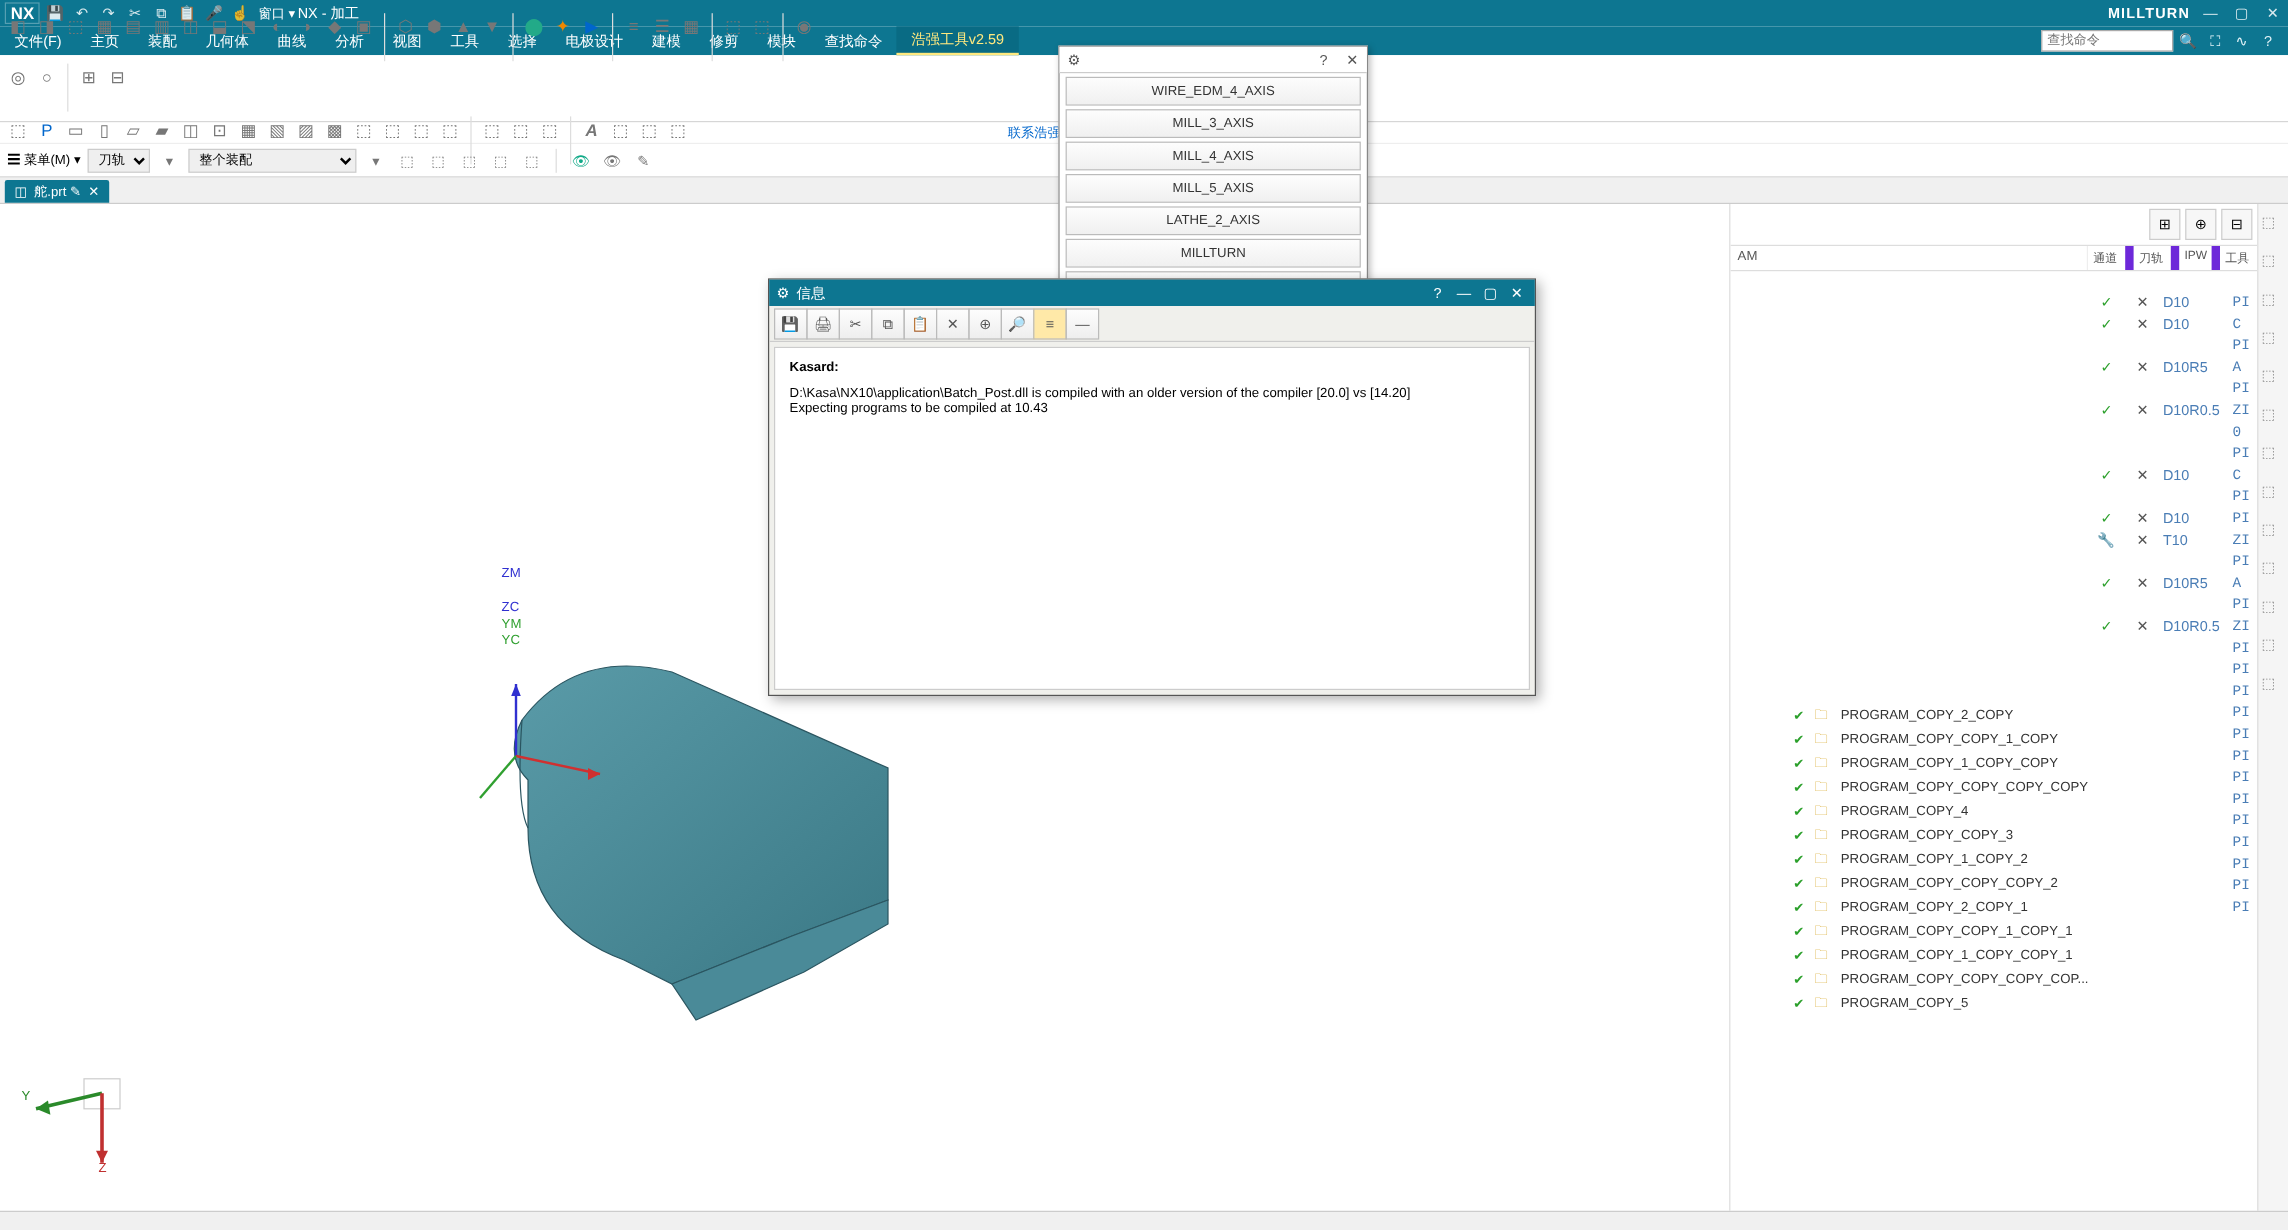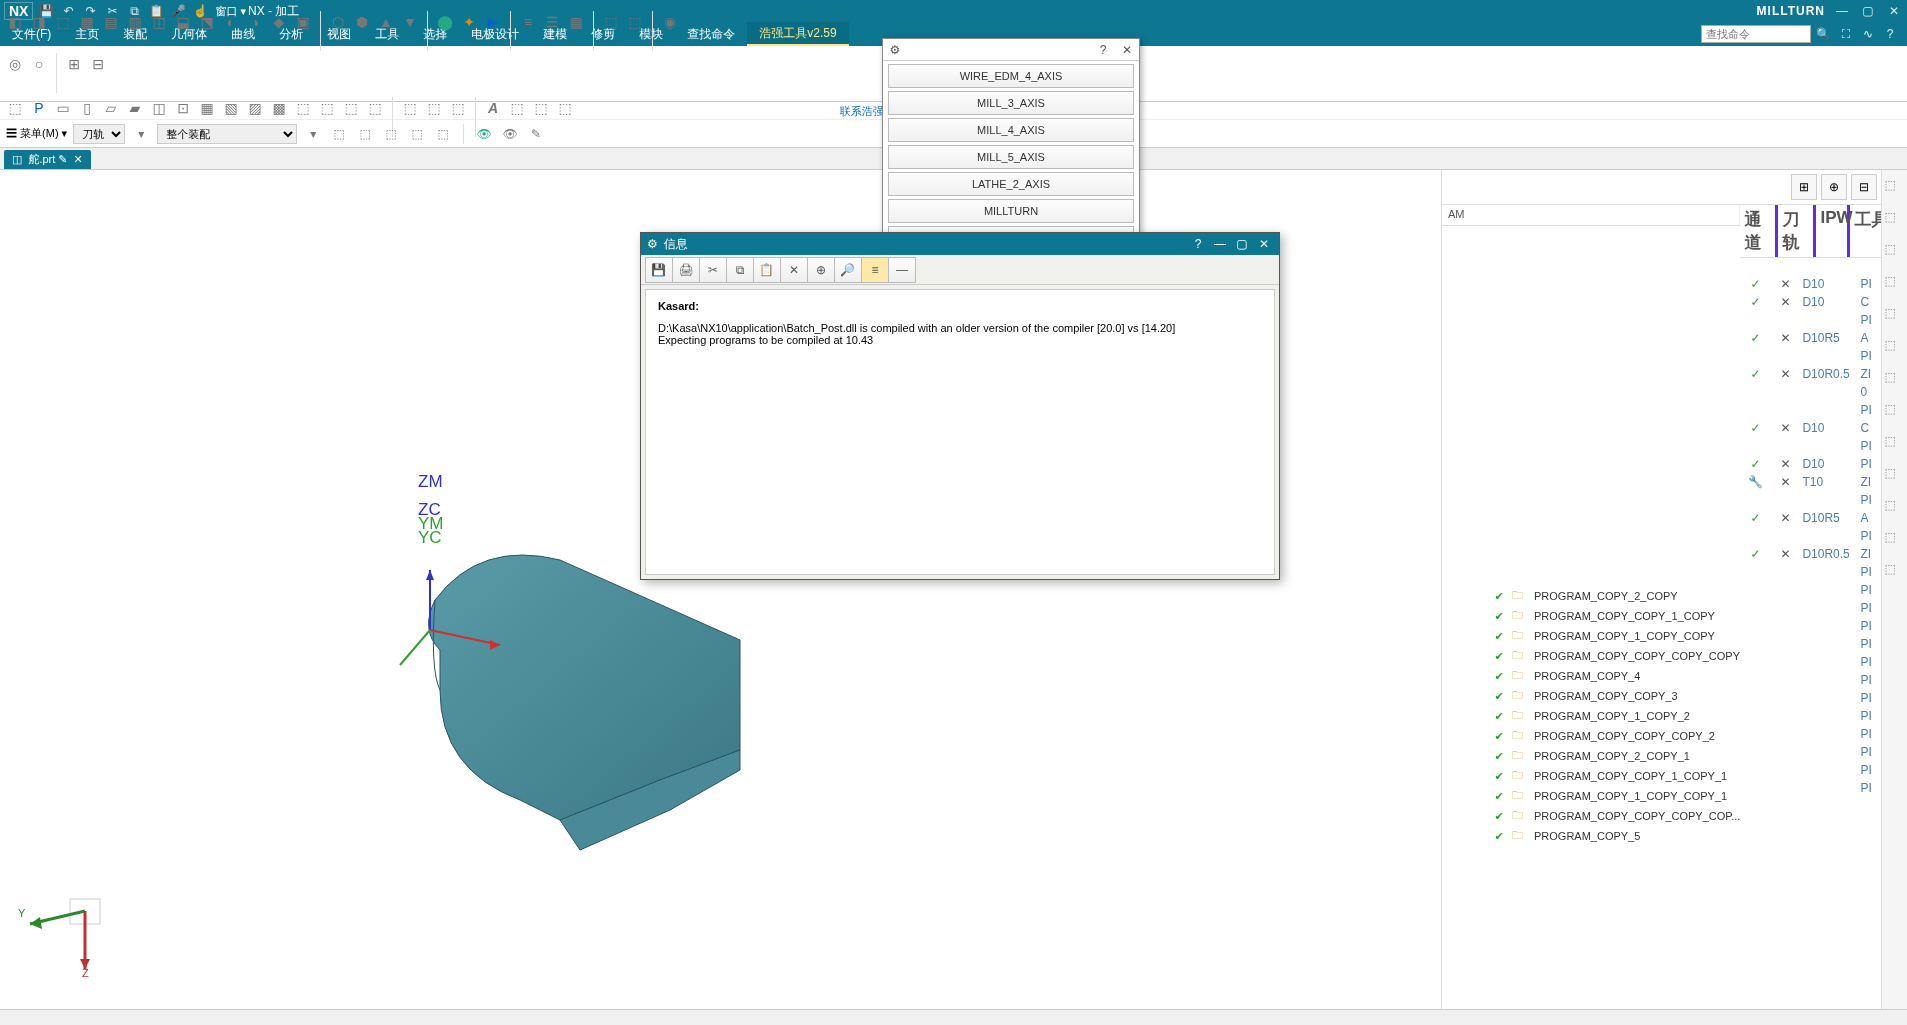--- a/index.html
+++ b/index.html
@@ -31,39 +31,39 @@
 .selectionbar select { height:20px; font-size:11px; border:1px solid #ccc; padding:0 4px;}
 .selectionbar .sel-btn { width:20px; height:20px; border:1px solid transparent; display:flex; align-items:center; justify-content:center; color:#777;}
 
 .filetab-bar { height:22px; background:#f0f0f0; display:flex; align-items:flex-end; padding-left:4px; border-bottom:1px solid #ccc;}
 .filetab { background:#0d7691; color:#fff; font-size:11px; padding:2px 8px; display:flex; align-items:center; gap:6px; border-radius:2px 2px 0 0;}
 .filetab .close-x { cursor:pointer; }
 
 .main-area { position:relative; height: calc(1025px - 22px - 24px - 56px - 18px - 28px - 22px - 16px); background:#fff; }
 
 .graphics { position:absolute; left:0; top:0; width:1040px; height:100%; background:#fff;}
-.triad-lbl { position:absolute; font-size:17px; color:#c05050; }
+.triad-lbl { position:absolute; font-size:11px; color:#c05050; }
 
 .right-panel { position:absolute; right:26px; top:0; width:440px; height:100%; background:#fff; border-left:1px solid #ddd; overflow:hidden;}
 .rp-header { height:34px; display:flex; align-items:center; justify-content:flex-end; gap:4px; padding:4px;}
 .rp-header .hbtn { width:26px; height:26px; border:1px solid #ccc; background:#f7f7f7; display:flex; align-items:center; justify-content:center;}
 .rp-cols { display:flex; height:22px; border-top:1px solid #ddd; border-bottom:1px solid #ddd; font-size:11px; color:#555;}
 .rp-cols .col { padding:3px 6px; border-right:1px solid #eee;}
 .rp-rows { overflow-y:auto; height: 560px;}
 .rp-row { display:flex; align-items:center; height:20px; font-size:11px; padding-left:48px; gap:4px;}
 .rp-row .chk { color:#2ca02c; width:18px; text-align:center;}
 .rp-row .fld { width:18px; color:#d4a018;}
 .rp-row .nm { flex:1; color:#333;}
 .rt-head { display:flex; border-bottom:1px solid #ddd; border-top:1px solid #ddd;}
-.rt-head .c { padding:3px 4px; border-right:3px solid #6d28d9; color:#555; font-size:17px;font-weight:bold;}
+.rt-head .c { padding:3px 4px; border-right:7px solid #6d28d9; color:#555; font-size:10px;}
 .rt-body .r { display:flex; height:32px; align-items:center; border-bottom:0px;}
 .rt-body .r .c1 { width:30px; text-align:center; color:#2ca02c;}
 .rt-body .r .c2 { width:30px; text-align:center; color:#555;}
 .rt-body .r .c3 { width:60px; color:#4a7db5; padding-left:2px;}
-.rt-body .r .c4 { width:30px; color:#4a7db5;}
+.rt-body .r .c4 { width:30px; color:#4a7db5;font-family:Liberation Mono, monospace;}
 
 .vstrip { position:absolute; right:0; top:0; width:26px; height:100%; background:#f5f5f5; border-left:1px solid #ddd; display:flex; flex-direction:column; align-items:center; gap:12px; padding-top:8px;}
 .vstrip .vb { width:20px; height:20px; color:#888;}
 
 .floating-menu { position:absolute; left:882px; top:38px; width:258px; background:#fff; border:1px solid #888; box-shadow:2px 2px 6px rgba(0,0,0,.3);}
 .fm-title { height:22px; background:#fff; border-bottom:1px solid #ccc; display:flex; align-items:center; justify-content:flex-end; padding:0 4px; gap:8px;}
 .fm-title .t-icon { width:16px; height:16px; color:#555; display:flex; align-items:center; justify-content:center;}
 .fm-btn { display:block; width:calc(100% - 10px); margin:3px 5px; height:24px; border:1px solid #bbb; background:linear-gradient(#fdfdfd,#f0f0f0); font-size:11px; color:#333;}
 
 .info-dialog { position:absolute; left:640px; top:232px; width:640px; height:348px; background:#f0f0ec; border:1px solid #555; box-shadow:3px 3px 10px rgba(0,0,0,.3);}

